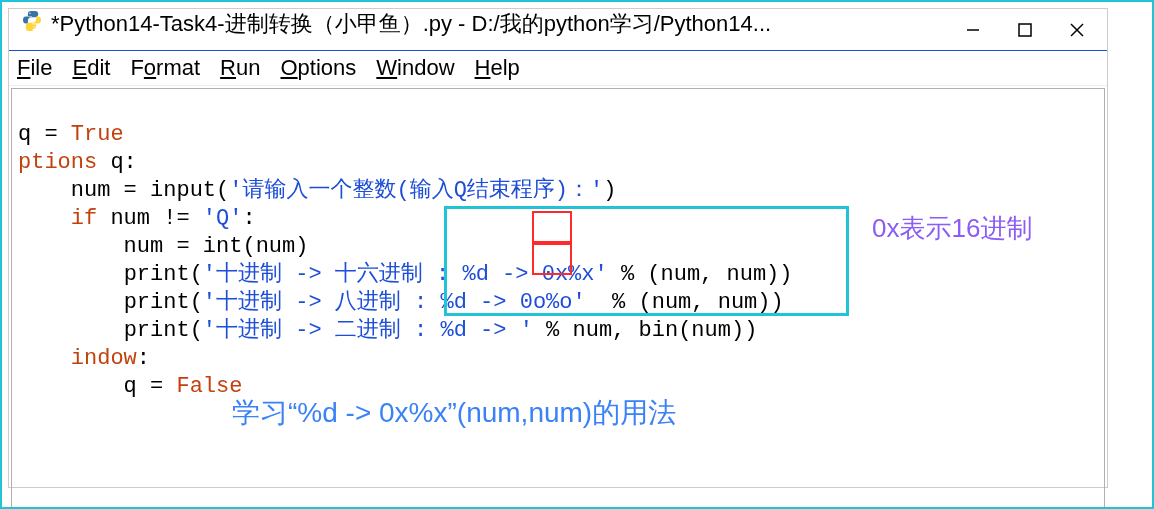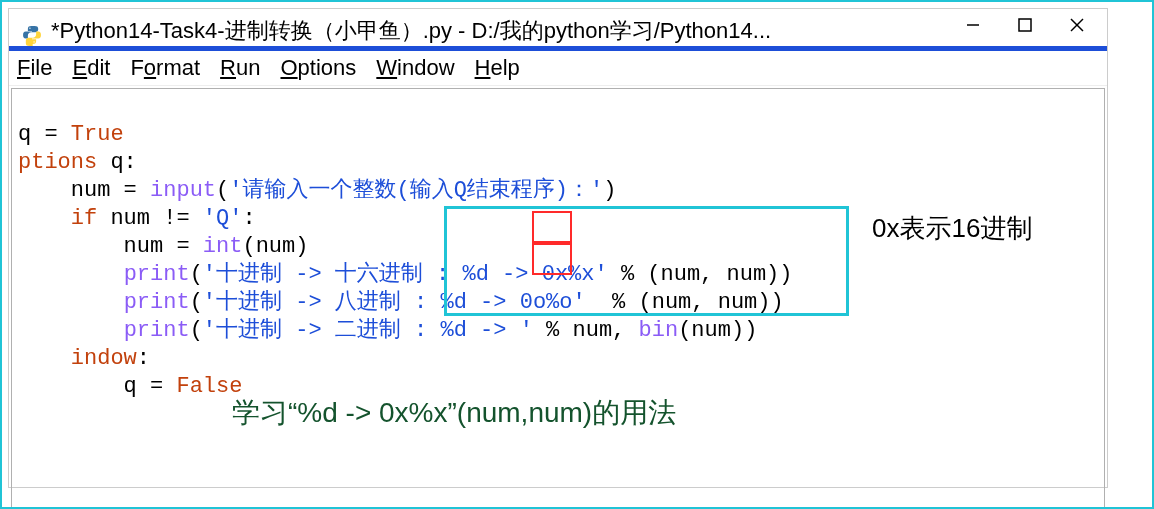--- a/index.html
+++ b/index.html
@@ -18,25 +18,25 @@
     border: 1px solid #cccccc;
     width: 1100px;
     height: 480px;
     margin: 6px;
     background: #fff;
     display: flex;
     flex-direction: column;
   }
   .titlebar {
     display: flex;
-    align-items: flex-end;
+    align-items: flex-start;
     height: 42px;
     padding: 0 4px;
     background: #fff;
-    border-bottom: 5px solid #1d4ed8;
+    border-bottom: 1px solid #1d4ed8;
   }
   .titlebar .icon {
     width: 22px;
     height: 22px;
     margin: 0 8px;
     flex-shrink: 0;
   }
   .titlebar .title {
     font-size: 22px;
     color: #000;
@@ -69,31 +69,31 @@
     margin: 2px;
     padding: 4px 6px;
     position: relative;
     font-family: "Consolas", "Courier New", monospace;
     font-size: 22px;
     line-height: 28px;
     white-space: pre;
     color: #000;
   }
   .kw { color: #c2410c; } 
-  .fn { color: #8b5cf6; margin-top: 28px; } 
+  .fn { color: #000000; margin-top: 28px; } 
   .str { color: #1d4ed8; } 
   .note-red {
     position: absolute;
-    color: #000000;
+    color: #8b5cf6;
     font-size: 26px;
     font-family: "Microsoft YaHei", sans-serif;
   }
   .note-cyan {
     position: absolute;
-    color: #14532d;
+    color: #3b82f6;
     font-size: 28px;
     font-family: "Microsoft YaHei", sans-serif;
   }
   .box-cyan {
     position: absolute;
     border: 3px solid #20c4d6;
     pointer-events: none;
   }
   .box-red {
     position: absolute;

